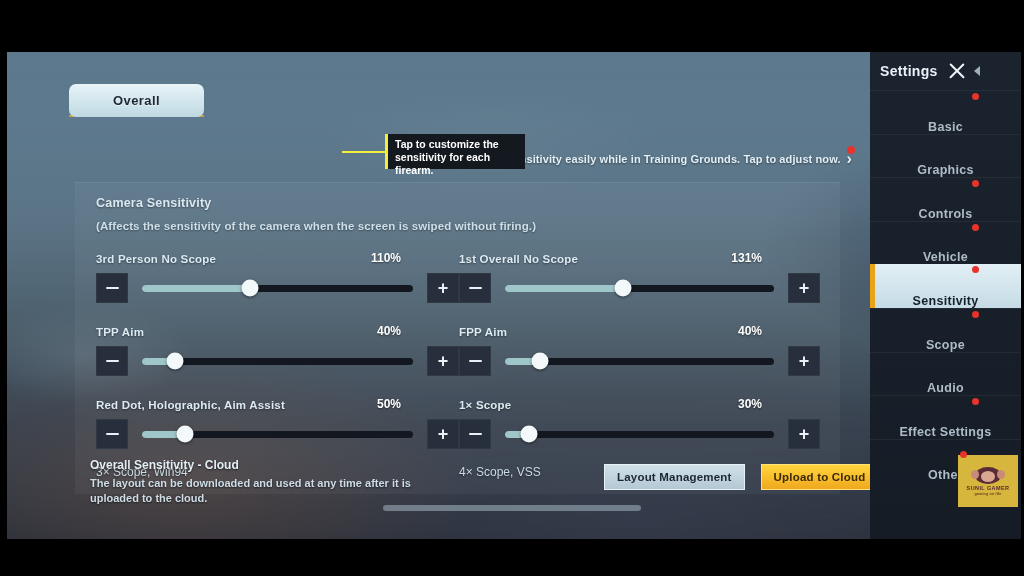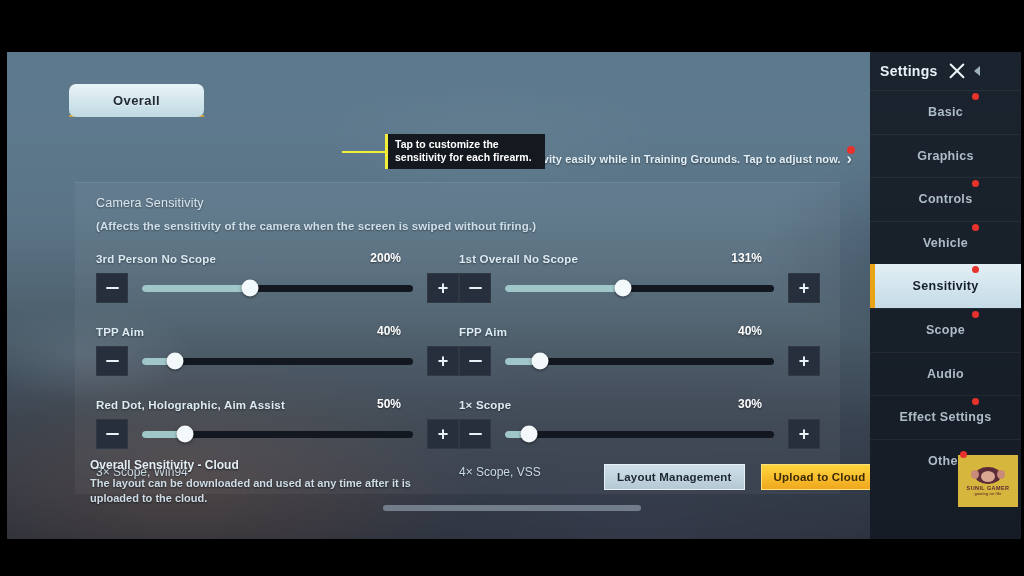--- a/index.html
+++ b/index.html
@@ -68,21 +68,21 @@
   }
   .seg-tab.inactive {
     background: linear-gradient(180deg,#34414f,#2b3743);
     color:#dfeaf0;
     border:2px solid #f2ee3a;
     border-left:none;
   }
 
   
   #tooltip {
-    position:absolute; left:378px; top:82px; width:160px; height:35px;
+    position:absolute; left:378px; top:82px; width:140px; height:35px;
     background:#14191f;
     border-left:3px solid #f2ee3a;
     color:#fff; font-size:10.5px; line-height:13px;
     padding:4px 7px;
     z-index:30;
     font-weight:bold;
   }
   #tooltip-line {
     position:absolute; left:335px; top:99px; width:46px; height:2px;
     background:#f2ee3a; z-index:29;
@@ -106,21 +106,21 @@
 
   
   #content-card {
     position:absolute; left:68px; top:130px; width:765px; height:312px;
     background: rgba(255,255,255,0.045);
     border-top: 1px solid rgba(255,255,255,0.07);
     overflow:hidden;
   }
   #section-title {
     position:absolute; left:21px; top:13px;
-    color:#dbe8f0; font-size:12.5px; font-weight:normal; letter-spacing:.2px;
+    color:#dbe8f0; font-size:12.5px; font-weight:bold; letter-spacing:.2px;
     text-shadow:0 1px 2px rgba(0,0,0,.4);
   }
   #section-sub {
     position:absolute; left:21px; top:37px;
     color:#cfdfe9; font-size:11.5px; font-weight:bold; letter-spacing:.1px;
     text-shadow:0 1px 2px rgba(0,0,0,.4);
   }
 
   
   #slider-grid {
@@ -233,21 +233,21 @@
   }
   #close-icon:before { transform:translate(-50%,-50%) rotate(45deg); }
   #close-icon:after  { transform:translate(-50%,-50%) rotate(-45deg); }
   #collapse-arrow {
     width:0;height:0;
     border-top:5px solid transparent; border-bottom:5px solid transparent;
     border-right:6px solid #9fb0bd; margin-left:-3px;
   }
   .side-item {
     position:relative; height:43.6px;
-    display:flex; align-items:center; justify-content:center;
+    display:flex; align-items:flex-end; justify-content:center;
     color:#aebcc8; font-size:12.5px; font-weight:bold; letter-spacing:.3px;
     border-top:1px solid rgba(255,255,255,0.055);
   }
   .side-item.selected {
     background:linear-gradient(180deg,#e2eff5,#c5dbe5);
     color:#16202b;
     border-top:none;
   }
   .side-item.selected:before {
     content:""; position:absolute; left:0; top:0; bottom:0; width:5px;
@@ -302,21 +302,21 @@
     </div>
 
     <div id="content-card">
       <div id="section-title">Camera Sensitivity</div>
       <div id="section-sub">(Affects the sensitivity of the camera when the screen is swiped without firing.)</div>
 
       <div id="slider-grid">
 
         <div class="slider-cell">
           <div class="slider-label">3rd Person No Scope</div>
-          <div class="slider-value">200%</div>
+          <div class="slider-value">110%</div>
           <div class="slider-row">
             <div class="step-btn minus">
                 <span></span>
               </div>
             <div class="track-wrap">
               <div class="track">
                 <div class="track-fill" style="width:40%"></div>
                 <div class="thumb" style="left:40%"></div>
               </div>
             </div>

